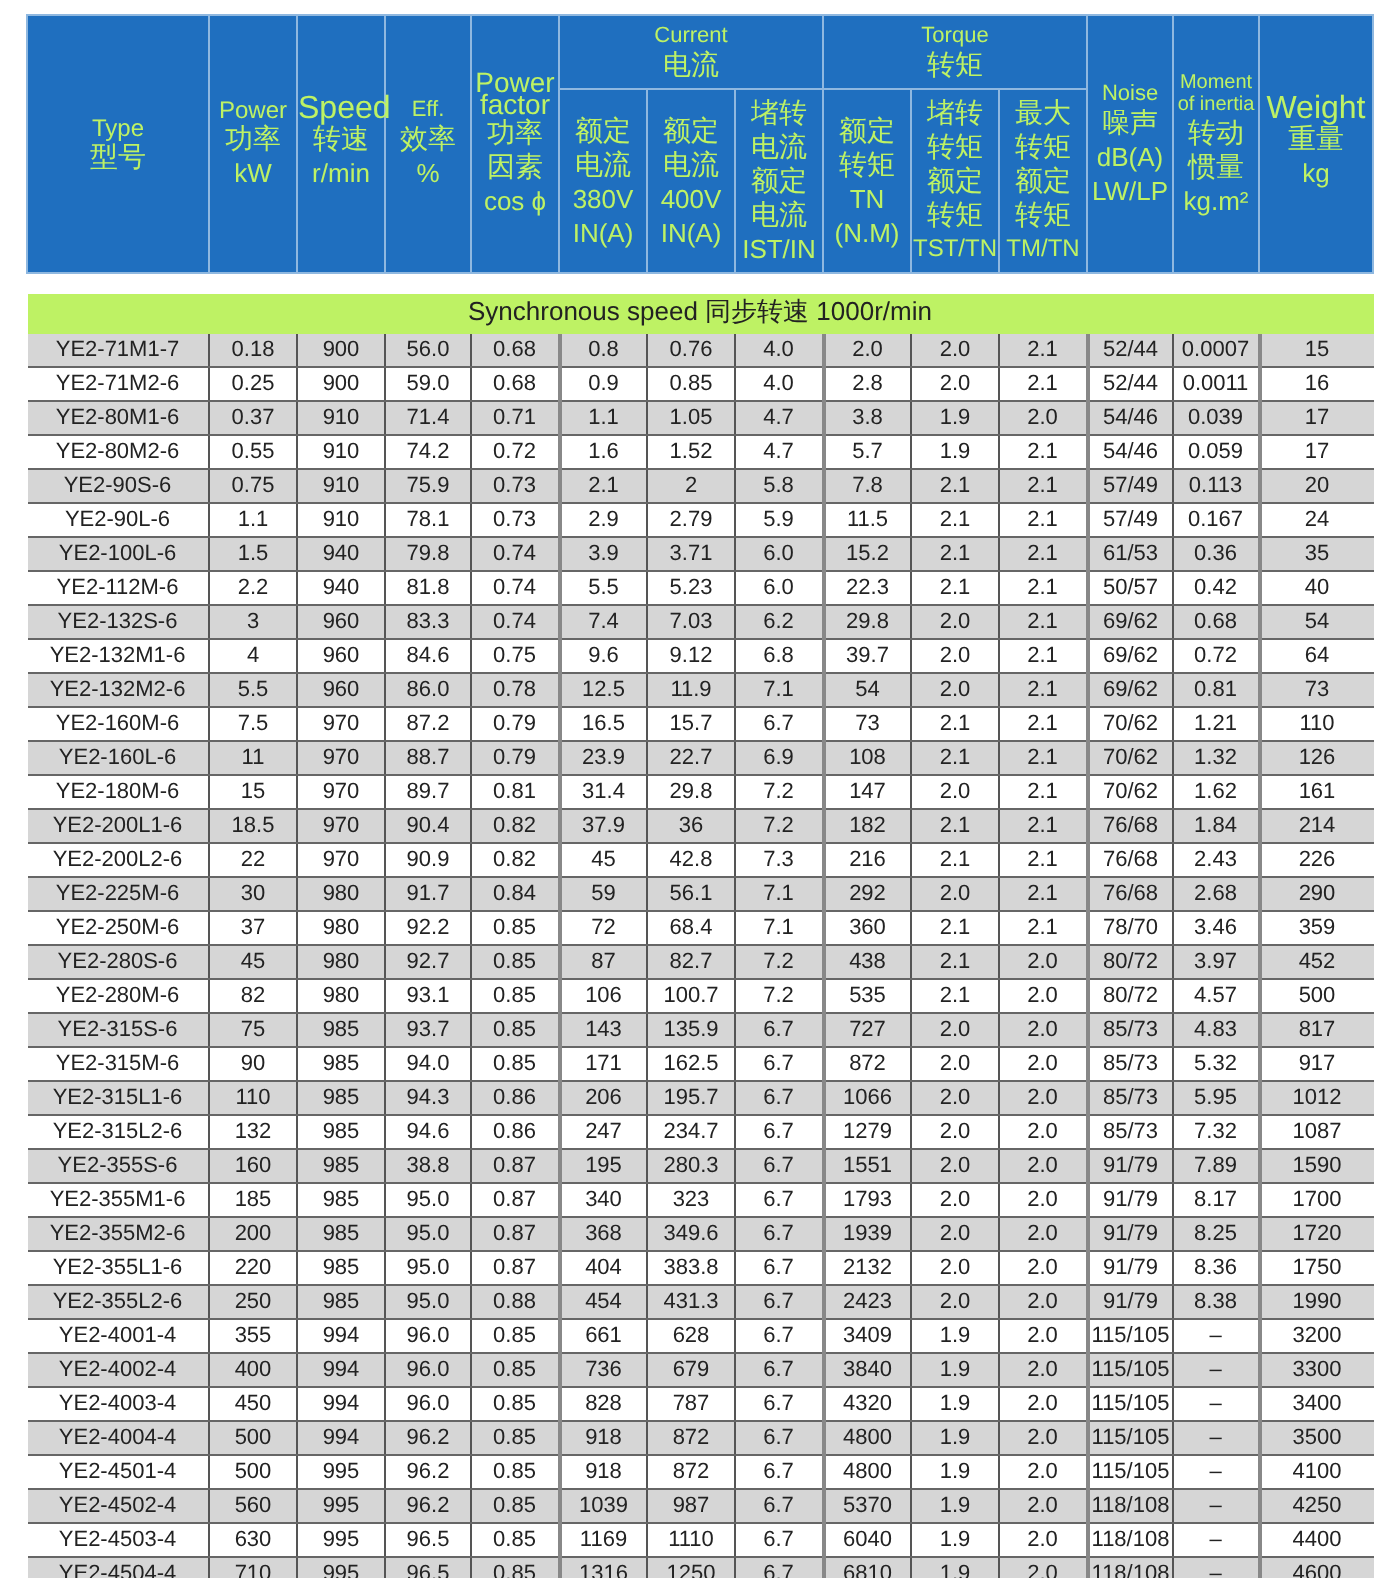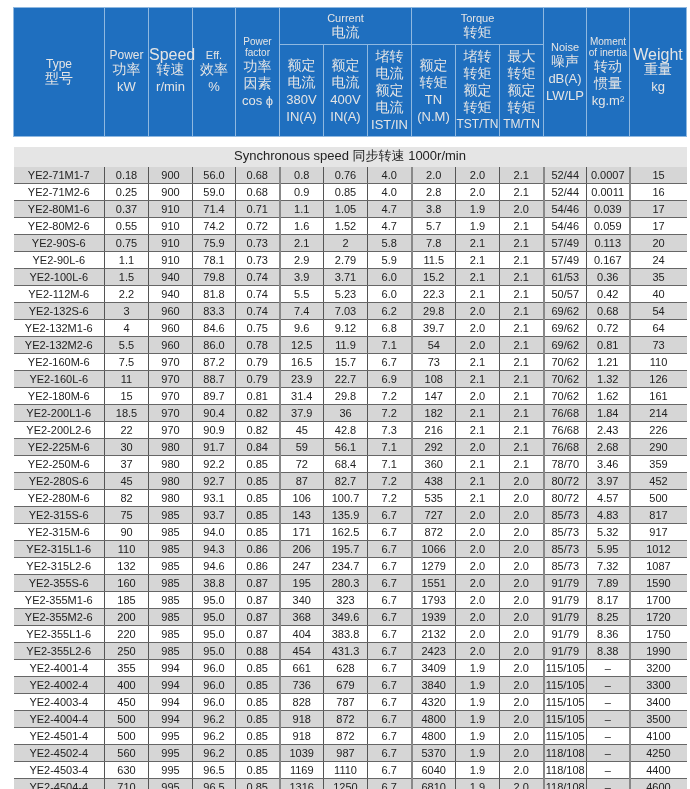--- a/index.html
+++ b/index.html
@@ -1,32 +1,32 @@
 <!DOCTYPE html>
 <html><head>
 <meta charset="utf-8">
 <style>
   html, body { margin: 0; padding: 0; background: #ffffff; }
   body { width: 690px; height: 789px; overflow: hidden; font-family: "Liberation Sans", sans-serif; color: #222; }
   .wrap { position: absolute; left: 13px; top: 7px; width: 673px; }
   table { border-collapse: collapse; table-layout: fixed; width: 673px; }
   thead th {
-    background: #1f6fbf; color: #e5e5e5; font-weight: normal;
+    background: #1f6fbf; color: #bef264; font-weight: normal;
     border: 1px solid #8fb8e0; padding: 0; text-align: center; vertical-align: middle;
     font-size: 13px; line-height: 16px;
   }
   thead th .en { font-size: 11px; line-height: 12px; display: block; }
   thead th .cn { font-size: 14px; line-height: 17px; display: block; }
   thead th .unit { font-size: 13px; line-height: 17px; display: block; }
   thead tr.h1 th { height: 36px; }
   thead tr.h2 th { height: 91px; }
   .spacer td { height: 8px; border: none; background: #fff; }
   .sync td {
     border: none; text-align: center; font-size: 13px; height: 16px;
-    padding: 0 0 2px 0; color: #222; background: #e5e5e5;
+    padding: 0 0 2px 0; color: #222; background: #bef264;
   }
   tbody tr.data td {
     font-size: 11px; text-align: center; height: 16px; padding: 0;
     border-left: 1px solid #555; border-right: 1px solid #555;
     border-bottom: 1px solid #666; white-space: nowrap;
   }
   tbody tr.data:nth-of-type(odd) td { background: #d6d6d6; }
   tbody tr.data:nth-of-type(even) td { background: #ffffff; }
   tbody tr.data td:first-child { border-left: none; }
   tbody tr.data td:last-child { border-right: none; }
@@ -68,21 +68,21 @@
         <span class="en" style="font-size:16px">Speed</span>
         <span class="cn">转速</span>
         <span class="unit">r/min</span>
       </th>
       <th rowspan="2">
         <span class="en">Eff.</span>
         <span class="cn">效率</span>
         <span class="unit">%</span>
       </th>
       <th rowspan="2">
-        <span class="en" style="font-size:10px;line-height:11px">Power factor</span>
+        <span class="en" style="font-size:14px;line-height:11px">Power factor</span>
         <span class="cn">功率</span>
         <span class="cn">因素</span>
         <span class="unit">cos ϕ</span>
       </th>
       <th colspan="3">
         <span class="en">Current</span>
         <span class="cn">电流</span>
       </th>
       <th colspan="3">
         <span class="en">Torque</span>

